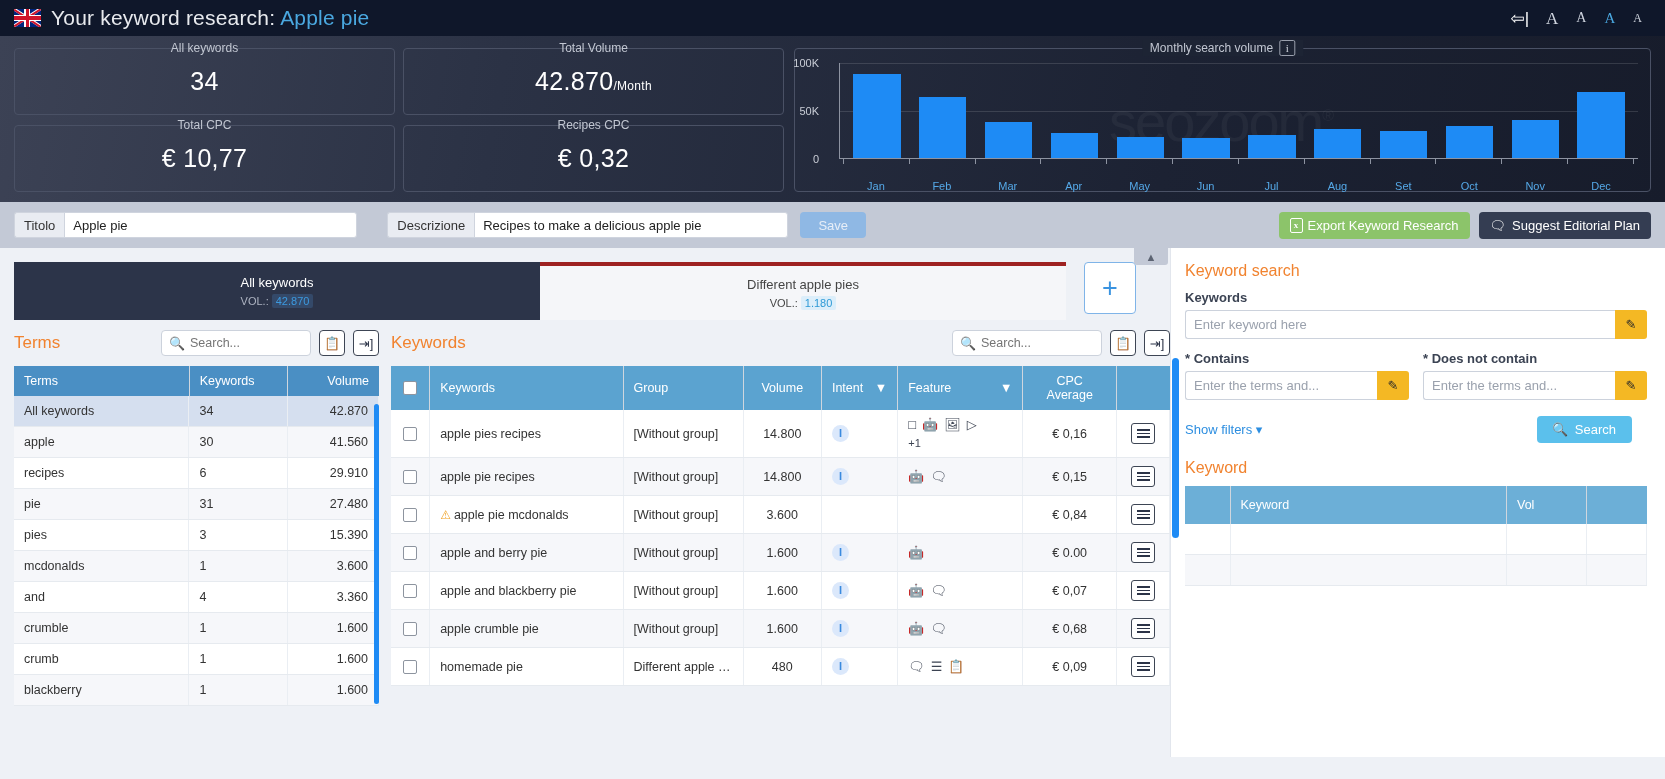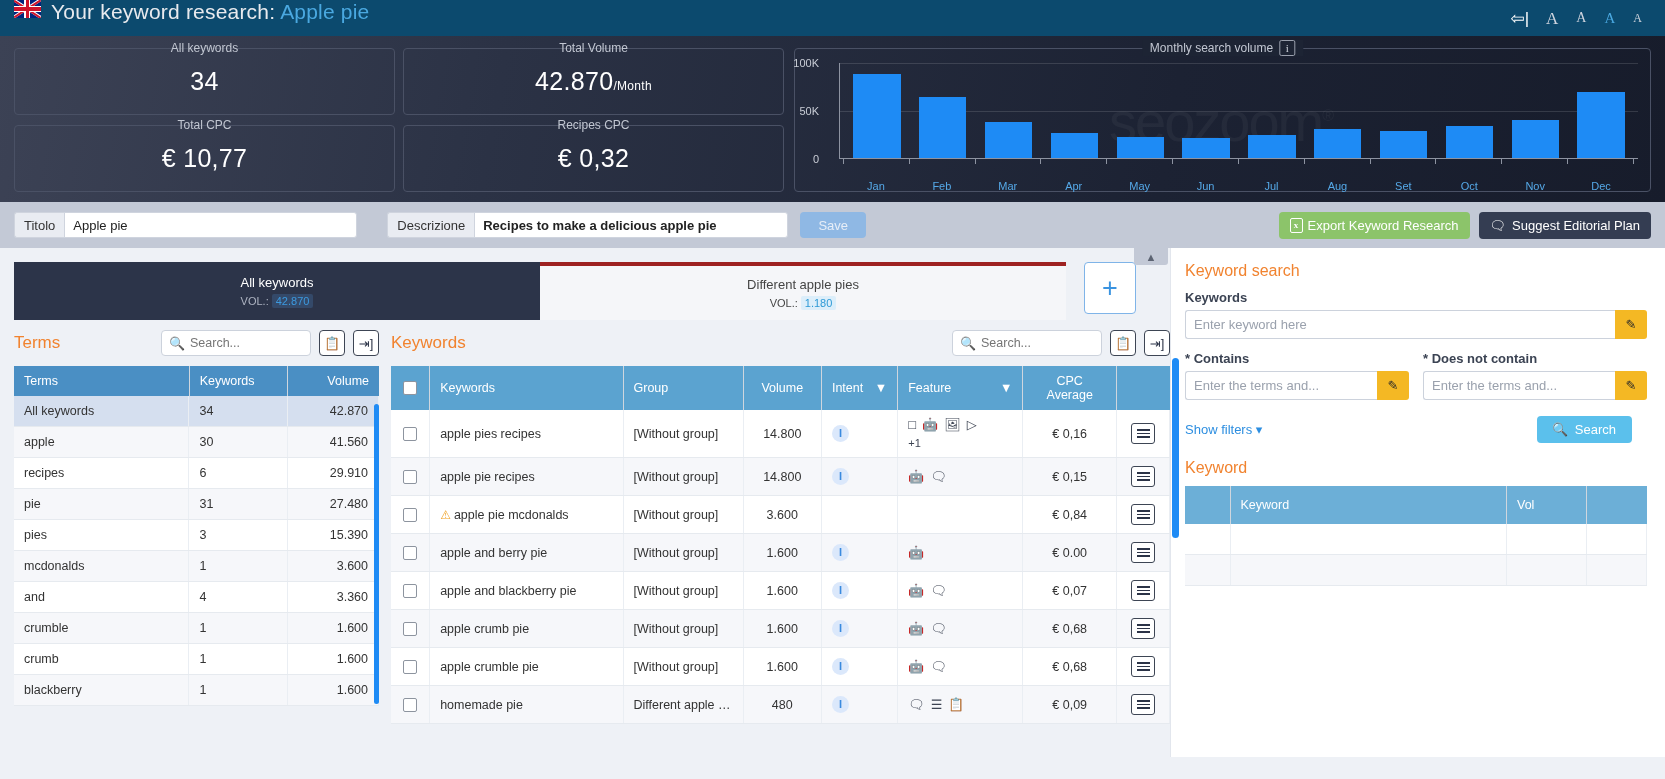--- a/index.html
+++ b/index.html
@@ -7,22 +7,23 @@
   body {
     font-family: "Liberation Sans", sans-serif;
     background: #eef1f6;
     font-size: 13px;
     color: #333;
   }
 
   
   .topbar {
     height: 36px;
-    background: #0c4a6e;
+    background: #0f172a;
     display: flex;
+    align-items: center;
     padding: 0 14px;
     position: relative;
   }
   .flag-uk {
     width: 27px; height: 18px; margin-right: 10px;
     position: relative; overflow: hidden; flex: none;
     background: #00247d; border-radius: 1px;
   }
   .flag-uk i { position: absolute; display: block; }
   .flag-uk .d1 { width: 34px; height: 3px; background: #fff; top: 7px; left: -4px; transform: rotate(33deg); }
@@ -415,21 +416,21 @@
   </div>
 </div>
 
 <div class="toolbar">
   <div class="field">
     <span class="flabel">Titolo</span>
     <input style="width: 293px;" value="Apple pie">
   </div>
   <div class="field" style="margin-left:30px">
     <span class="flabel">Descrizione</span>
-    <input style="width: 314px; font-weight: bold;" value="Recipes to make a delicious apple pie">
+    <input style="width: 314px;" value="Recipes to make a delicious apple pie">
   </div>
   <button class="btn-save">Save</button>
   <div class="tb-right">
     <button class="btn-export">
       <span class="xls-ic">x</span>
       <span>Export Keyword Research</span>
     </button>
     <button class="btn-plan">
       <span>🗨</span>
       <span>Suggest Editorial Plan</span>
@@ -652,41 +653,20 @@
                 <td>[Without group]</td>
                 <td class="ctr">1.600</td>
                 <td><span class="intent-pill">I</span></td>
                 <td>
                   <span class="feat">
                     <span class="fi">🤖</span>
                     <span class="fi">🗨</span>
                   </span>
                 </td>
                 <td class="ctr">€ 0,07</td>
-                <td>
-                  <div class="rowmenu">
-                    <i></i>
-                    <i></i>
-                    <i></i>
-                  </div>
-                </td>
-              </tr>
-              <tr>
-                <td class="ctr"><span class="chk"></span></td>
-                <td><span>apple crumb pie</span></td>
-                <td>[Without group]</td>
-                <td class="ctr">1.600</td>
-                <td><span class="intent-pill">I</span></td>
-                <td>
-                  <span class="feat">
-                    <span class="fi">🤖</span>
-                    <span class="fi">🗨</span>
-                  </span>
-                </td>
-                <td class="ctr">€ 0,68</td>
                 <td>
                   <div class="rowmenu">
                     <i></i>
                     <i></i>
                     <i></i>
                   </div>
                 </td>
               </tr>
               <tr>
                 <td class="ctr"><span class="chk"></span></td>

